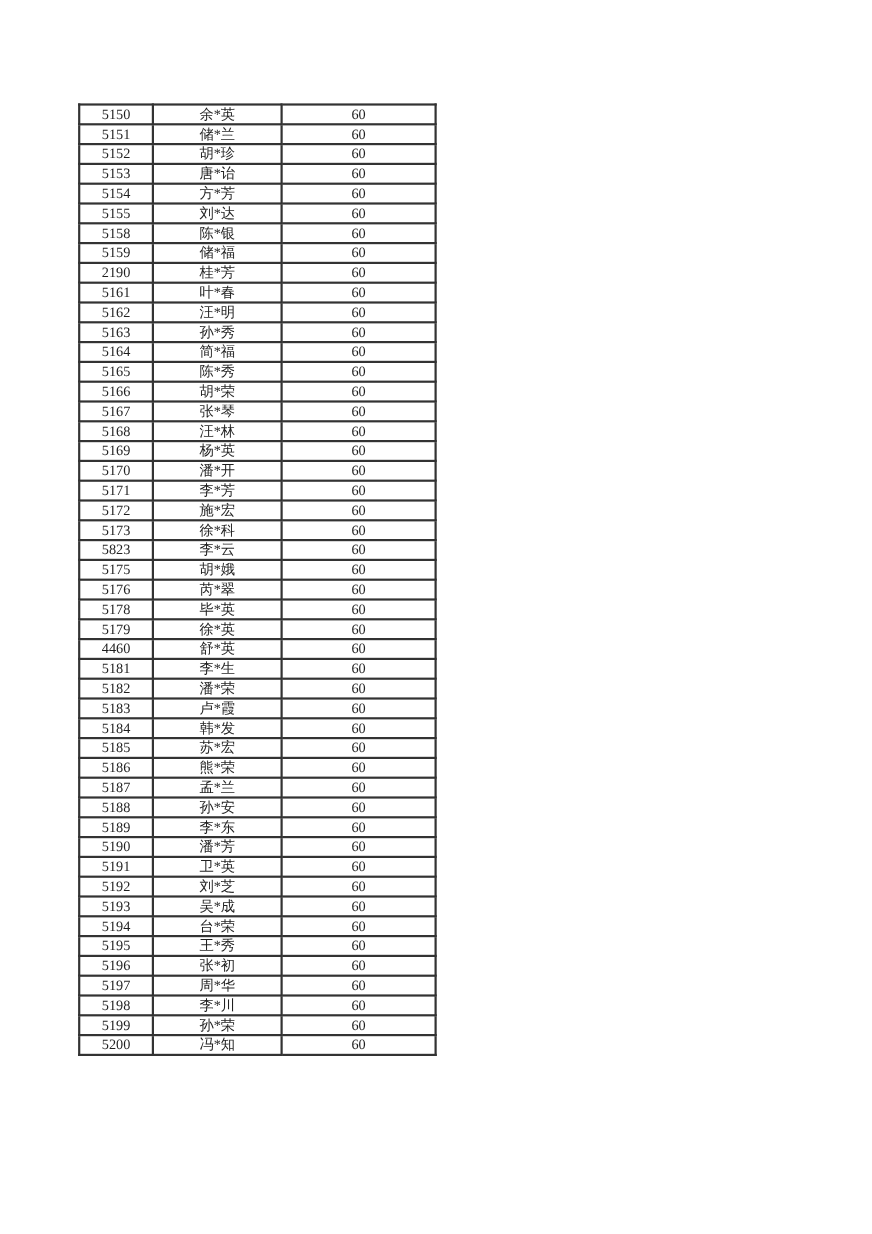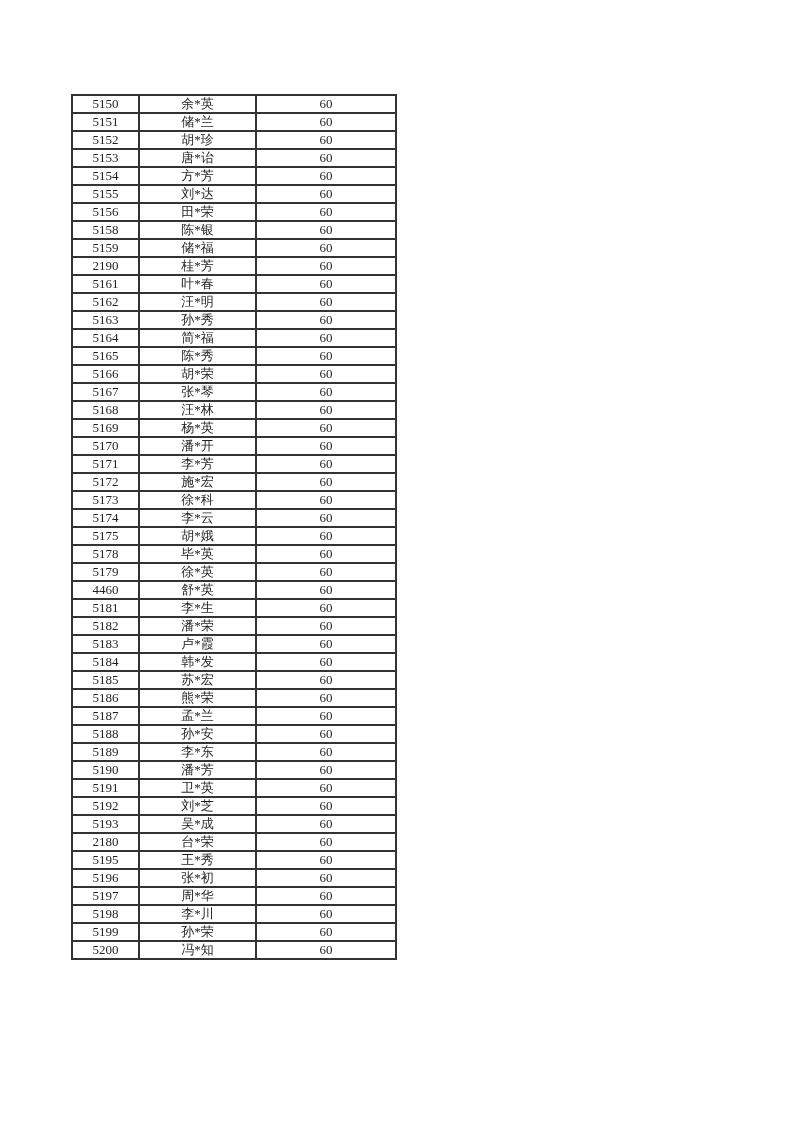--- a/index.html
+++ b/index.html
@@ -79,25 +79,20 @@
     <td class="cell">5154</td>
     <td class="cell">方*芳</td>
     <td class="cell">60</td>
   </tr>
         <tr>
     <td class="cell">5155</td>
     <td class="cell">刘*达</td>
     <td class="cell">60</td>
   </tr>
         <tr>
-    <td class="cell">5156</td>
-    <td class="cell">田*荣</td>
-    <td class="cell">60</td>
-  </tr>
-        <tr>
     <td class="cell">5158</td>
     <td class="cell">陈*银</td>
     <td class="cell">60</td>
   </tr>
         <tr>
     <td class="cell">5159</td>
     <td class="cell">储*福</td>
     <td class="cell">60</td>
   </tr>
         <tr>
@@ -164,30 +159,35 @@
     <td class="cell">5172</td>
     <td class="cell">施*宏</td>
     <td class="cell">60</td>
   </tr>
         <tr>
     <td class="cell">5173</td>
     <td class="cell">徐*科</td>
     <td class="cell">60</td>
   </tr>
         <tr>
-    <td class="cell">5174</td>
+    <td class="cell">5823</td>
     <td class="cell">李*云</td>
     <td class="cell">60</td>
   </tr>
         <tr>
     <td class="cell">5175</td>
     <td class="cell">胡*娥</td>
     <td class="cell">60</td>
   </tr>
         <tr>
+    <td class="cell">5176</td>
+    <td class="cell">芮*翠</td>
+    <td class="cell">60</td>
+  </tr>
+        <tr>
     <td class="cell">5178</td>
     <td class="cell">毕*英</td>
     <td class="cell">60</td>
   </tr>
         <tr>
     <td class="cell">5179</td>
     <td class="cell">徐*英</td>
     <td class="cell">60</td>
   </tr>
         <tr>
@@ -254,21 +254,21 @@
     <td class="cell">5192</td>
     <td class="cell">刘*芝</td>
     <td class="cell">60</td>
   </tr>
         <tr>
     <td class="cell">5193</td>
     <td class="cell">吴*成</td>
     <td class="cell">60</td>
   </tr>
         <tr>
-    <td class="cell">2180</td>
+    <td class="cell">5194</td>
     <td class="cell">台*荣</td>
     <td class="cell">60</td>
   </tr>
         <tr>
     <td class="cell">5195</td>
     <td class="cell">王*秀</td>
     <td class="cell">60</td>
   </tr>
         <tr>
     <td class="cell">5196</td>

